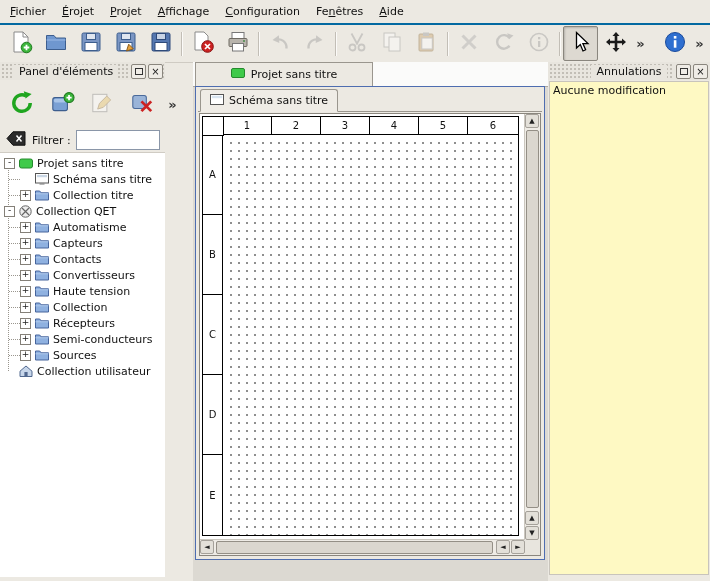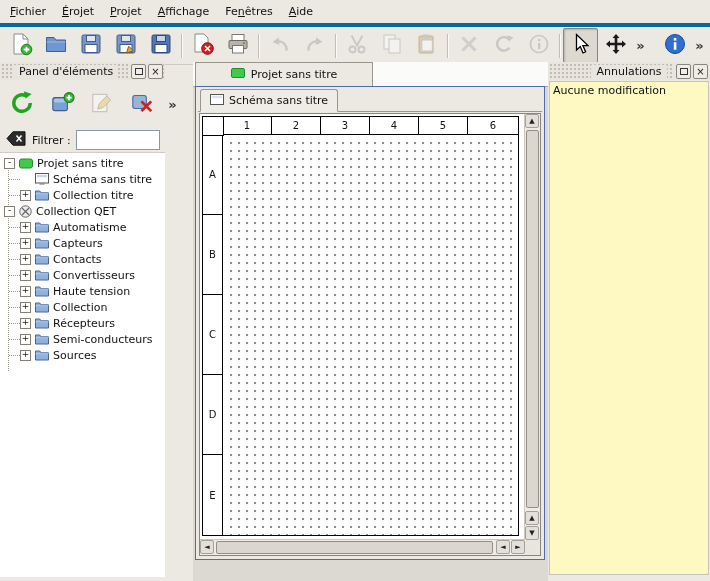--- a/index.html
+++ b/index.html
@@ -1,20 +1,20 @@
 <!DOCTYPE html>
 <html><head>
 <meta charset="utf-8">
 <style>
   html,body{margin:0;padding:0;}
   body{font-family:"DejaVu Sans","Liberation Sans",sans-serif;background:#b0aca4;}
   .app{position:relative;width:710px;height:581px;background:#ECE9E2;overflow:hidden;font-size:11px;color:#111;}
 
   
-  .menubar{height:23px;display:flex;align-items:center;padding-left:2px;border-bottom:4px solid #0369a1;background:#ECE9E2;}
+  .menubar{height:23px;display:flex;align-items:center;padding-left:2px;border-bottom:2px solid #0369a1;background:#ECE9E2;}
   .menu-item{padding:3px 8px;cursor:default;white-space:nowrap;}
   .menu-item .accel{text-decoration:underline;}
 
   
   .toolbar{height:37px;display:flex;align-items:center;padding:0 3px;border-bottom:1px solid #CFCBC3;background:#ECE9E2;}
   .tbtn{width:33px;height:33px;display:flex;align-items:center;justify-content:center;border:1px solid transparent;border-radius:2px;flex:none;}
   .tbtn.disabled svg{opacity:.42;}
   .tbtn.active{border:1px solid #8A867E;background:#DDD9D1;box-shadow:inset 1px 1px 2px rgba(0,0,0,.18);}
   .tsep{width:7px;height:28px;position:relative;flex:none;}
   .tsep::before{content:"";position:absolute;left:3px;top:2px;bottom:2px;width:1px;background:#C2BEB6;border-right:1px solid #FBFAF8;}
@@ -89,20 +89,21 @@
 </head>
 <body>
 
 <div class="app">
 
   <div class="menubar">
     <div class="menu-item"><span></span><span class="accel">F</span><span>ichier</span></div>
     <div class="menu-item"><span></span><span class="accel">É</span><span>rojet</span></div>
     <div class="menu-item"><span></span><span class="accel">P</span><span>rojet</span></div>
     <div class="menu-item"><span></span><span class="accel">A</span><span>ffichage</span></div>
+    <div class="menu-item"><span></span><span class="accel">C</span><span>onfiguration</span></div>
     <div class="menu-item"><span>Fe</span><span class="accel">n</span><span>êtres</span></div>
     <div class="menu-item"><span></span><span class="accel">A</span><span>ide</span></div>
   </div>
 
   <div class="toolbar">
     <div class="tbtn">
         <span><svg width="24" height="24" viewBox="0 0 24 24">
             <path d="M5 2h9l5 5v15H5z" fill="#fff" stroke="#8a8a8a"></path>
             <path d="M14 2v5h5" fill="none" stroke="#8a8a8a"></path>
             <circle cx="17.5" cy="17.5" r="5.3" fill="#3BB53B" stroke="#1F7A1F"></circle>
@@ -408,20 +409,30 @@
         </div>
       <div class="trow lvl1">
           <span class="exp">+</span>
           <span class="ticon">
             <svg width="14" height="12" viewBox="0 0 14 12">
               <path d="M.5 2h4.2l1.4 1.8H13.5V11H.5z" fill="#8FB1E0" stroke="#46649C"></path>
               <path d="M.5 4.8h13" stroke="#AFC9EC"></path>
             </svg>
           </span>
           <span class="tlabel">Sources</span>
+        </div>
+      <div class="trow lvl0">
+          <span class="exp"></span>
+          <span class="ticon">
+            <svg width="14" height="12" viewBox="0 0 14 12">
+              <path d="M1 6.2L7 1l6 5.2v5.3H1z" fill="#C7D6EA" stroke="#51688F"></path>
+              <rect x="5.4" y="7" width="3.2" height="4.5" fill="#51688F"></rect>
+            </svg>
+          </span>
+          <span class="tlabel">Collection utilisateur</span>
         </div>
     </div>
   </div>
 
   <div class="mdi">
     <div class="mdi-tabbar">
       <div class="mdi-tab">
         <span><svg width="14" height="10" viewBox="0 0 14 10">
               <rect x=".5" y=".5" width="13" height="9" rx="1.5" fill="#3FCA4A" stroke="#268A2E"></rect>
             </svg></span>

